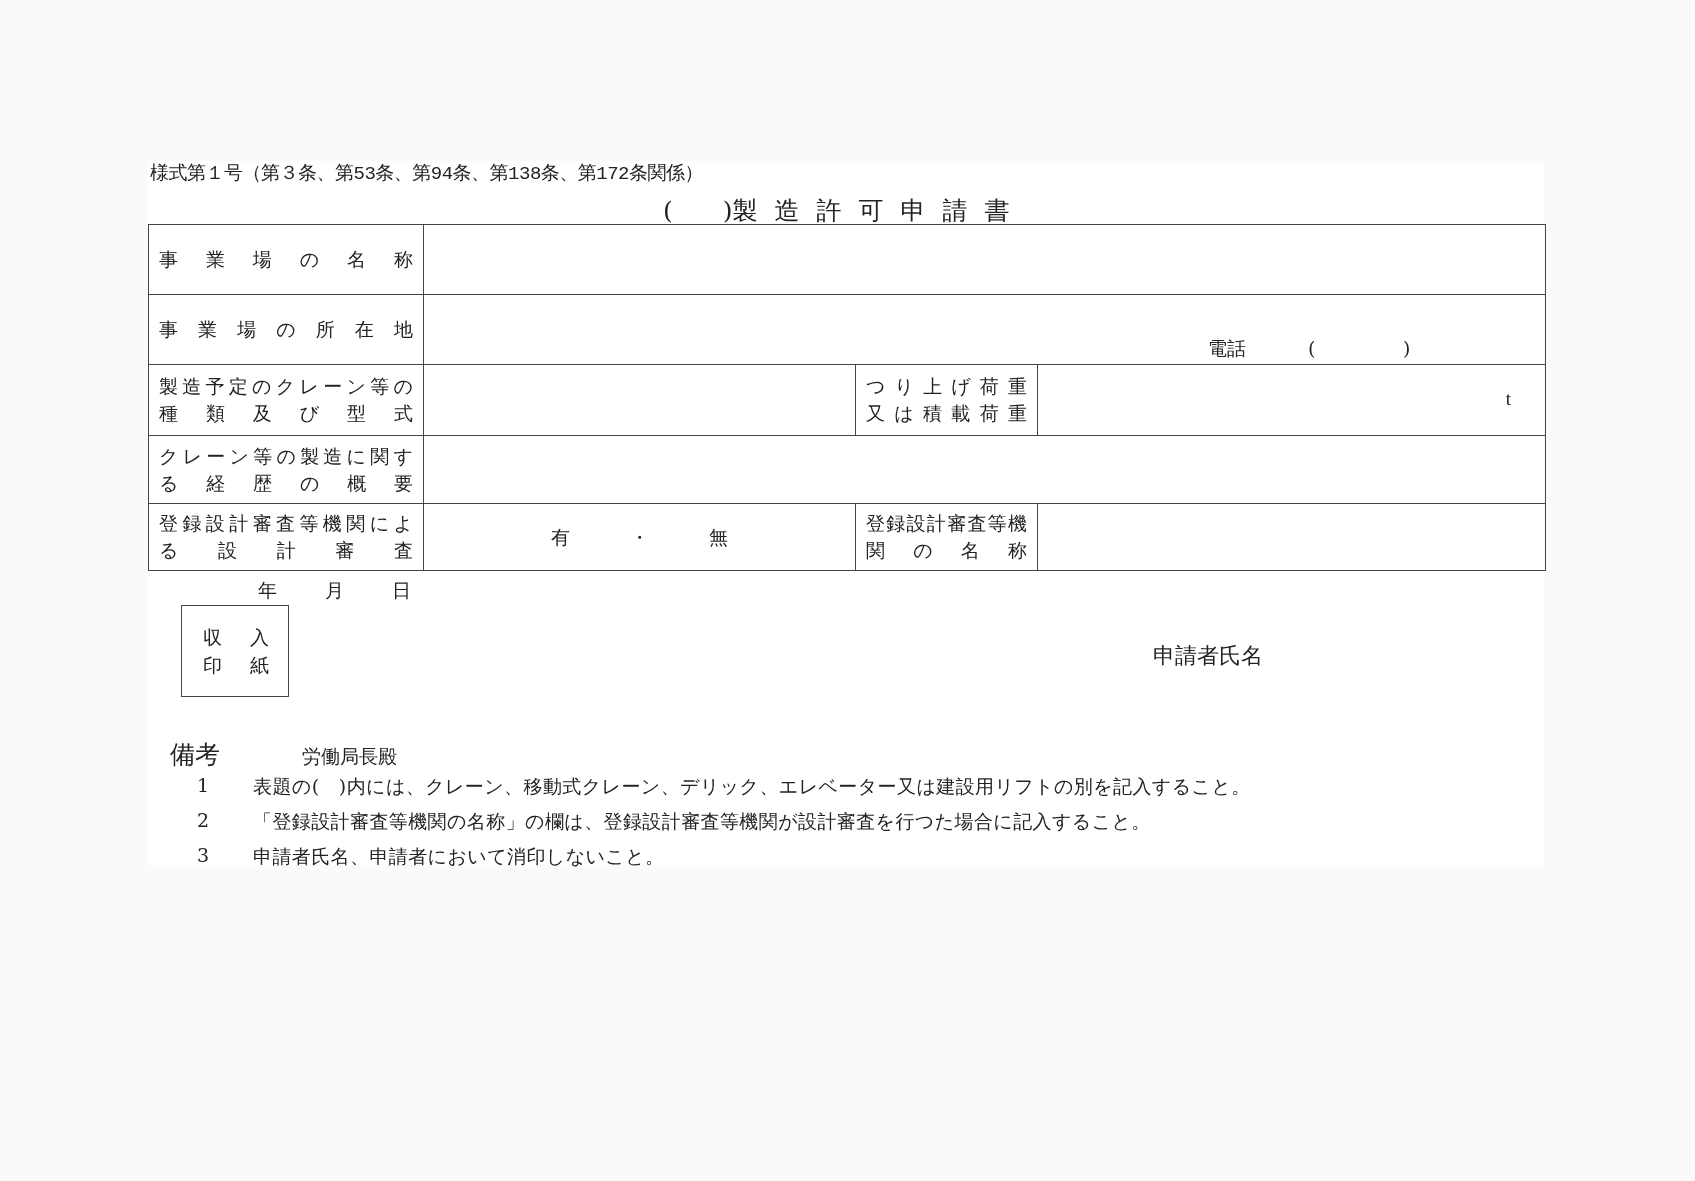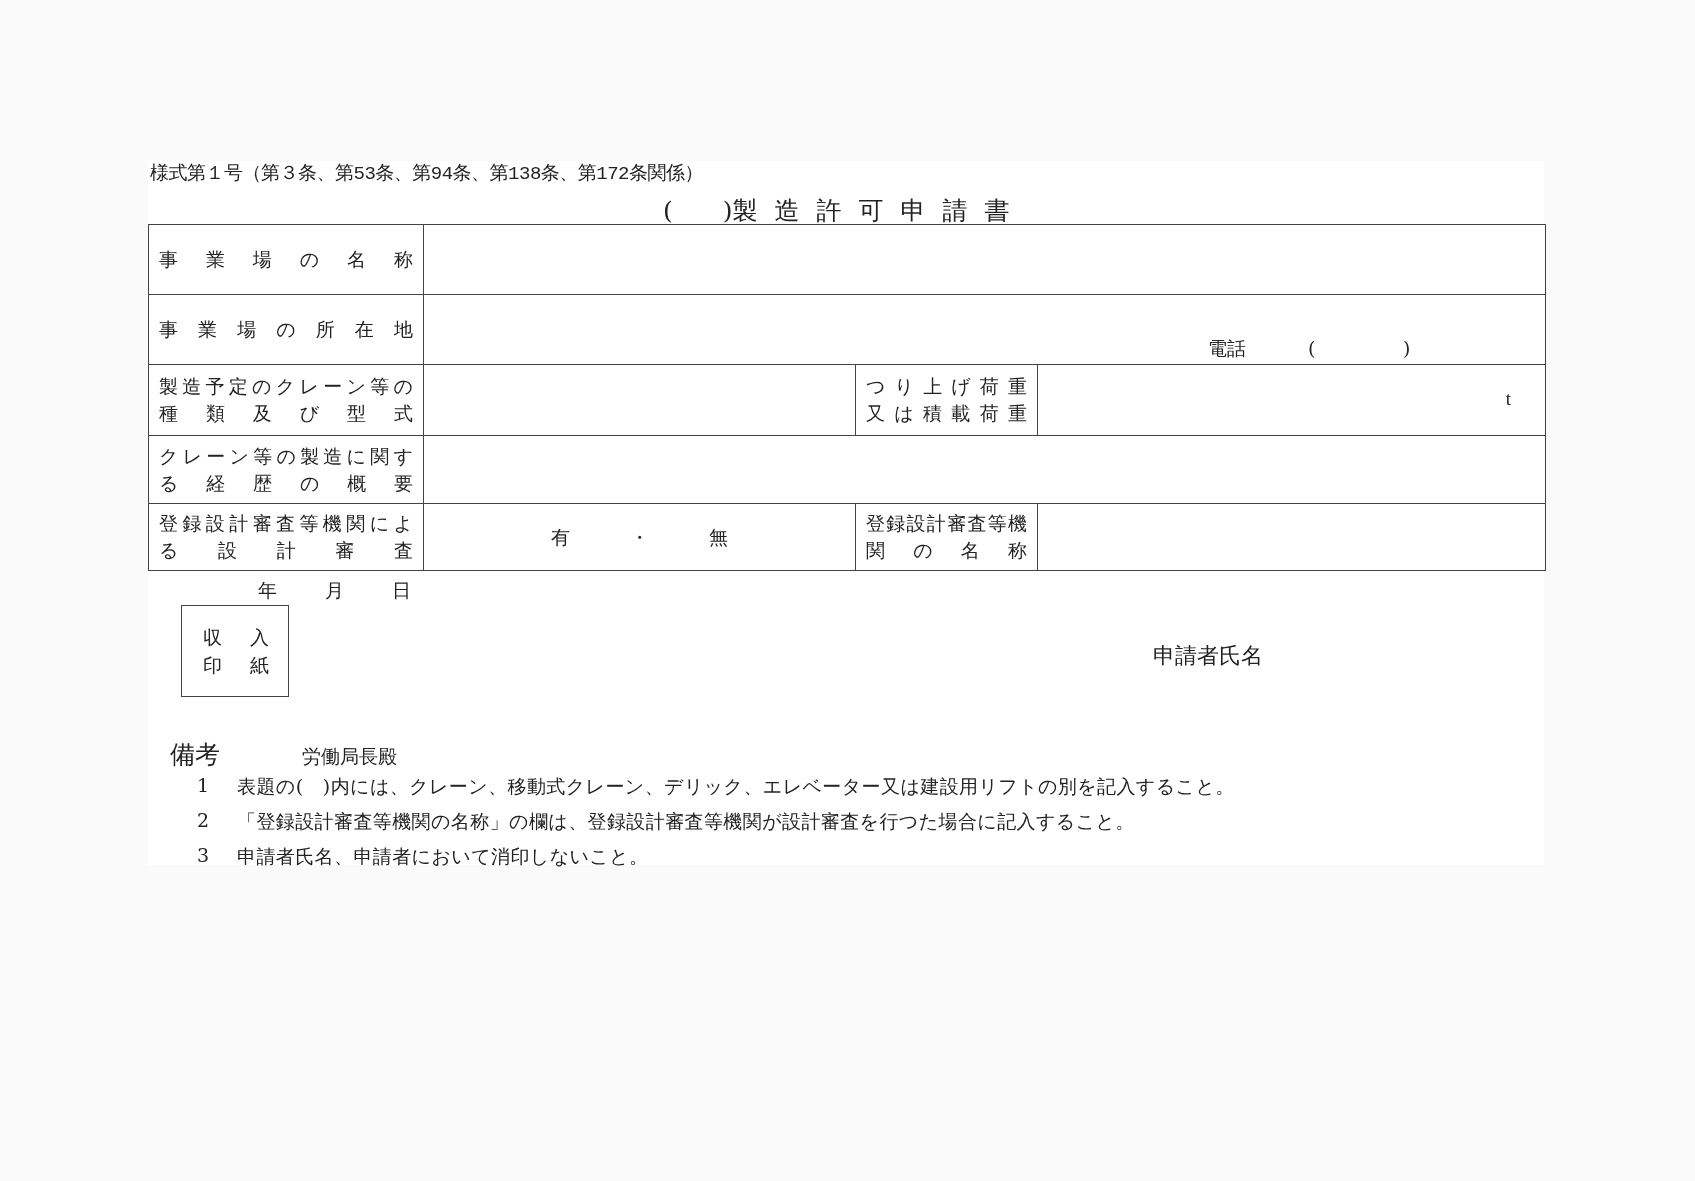--- a/index.html
+++ b/index.html
@@ -44,21 +44,21 @@
     position:absolute; left:181px; top:605px; width:108px; height:92px;
     border:1.5px solid #444; box-sizing:border-box;
     font-size:19px; line-height:28px;
   }
   .stamp .ln { position:absolute; left:21px; width:66px; display:flex; justify-content:space-between; }
   .applicant { left:1153px; top:641px; font-size:22px; }
   .addressee { left:302px; top:705px; font-size:19px;margin-top:39px; }
   .notes-h { left:170px; top:738px; font-size:25px; }
   .note { font-size:19px; }
   .note .num { position:absolute; left:0; }
-  .note .txt { position:absolute; left:40px; letter-spacing:0.4px; }
+  .note .txt { position:absolute; left:56px; letter-spacing:0.4px; }
 </style>
 </head>
 <body>
 
 <div class="page"></div>
 
 <div class="abs hdr">様式第１号（第３条、第53条、第94条、第138条、第172条関係）</div>
 
 <div class="abs title">
   <span class="pl">(　　)</span><span class="tt">製造許可申請書</span>

